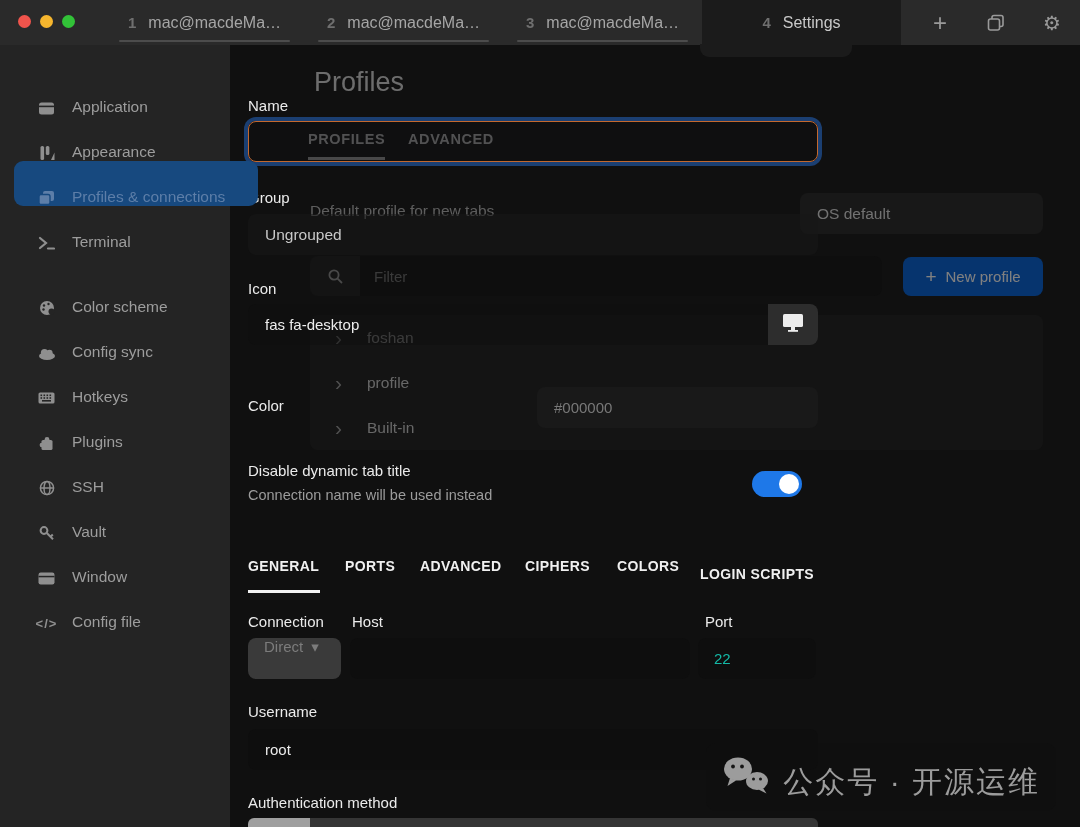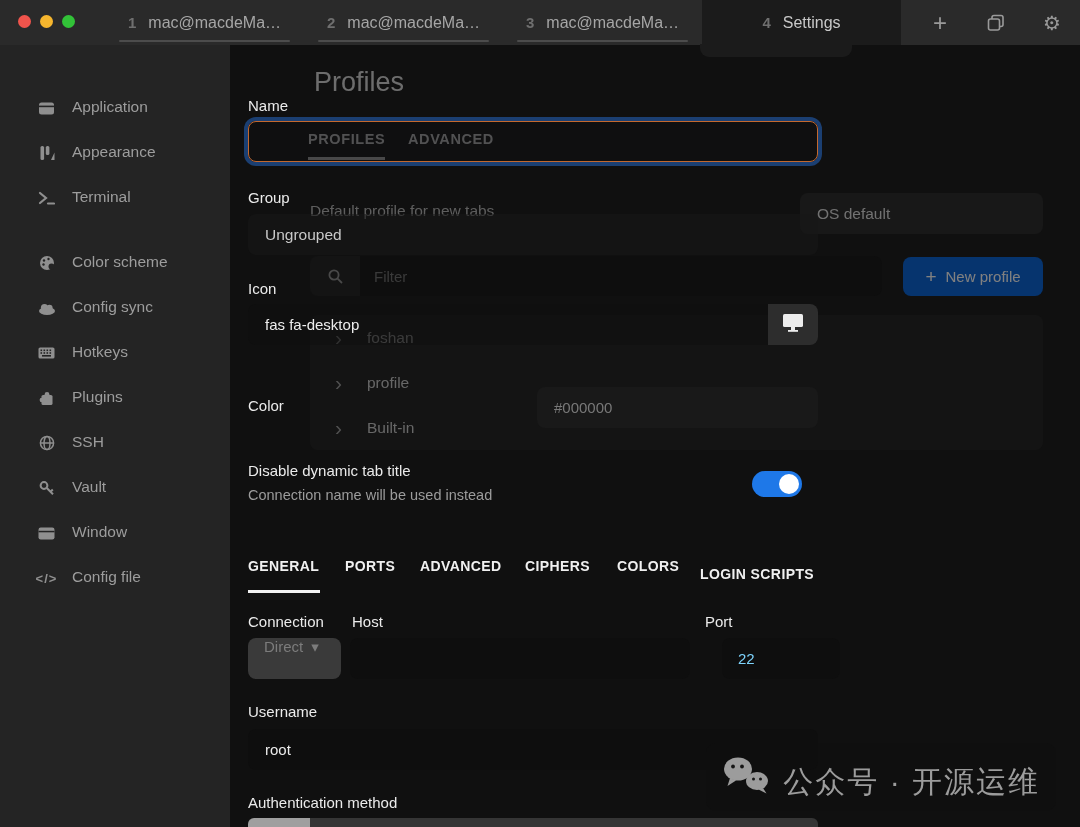--- a/index.html
+++ b/index.html
@@ -97,22 +97,22 @@
     background:#1e78e8; cursor:pointer; }
   .toggle .knob { position:absolute; right:3px; top:3px; width:20px; height:20px;
     border-radius:50%; background:#ffffff; }
   .mtab { top:513px; font-size:14px; font-weight:bold; letter-spacing:.4px; color:#f0f0f0; cursor:pointer; }
   .mtab-underline { left:18px; top:545px; width:72px; height:2.5px; background:#f2f2f2; }
   .flabel2 { top:568px; }
   .direct-select { left:18px; top:593px; width:93px; height:41px; background:#3a3a3a;
     display:flex; align-items:flex-start; padding-left:16px; gap:8px; color:#7c7c7c; font-size:15px; }
   .host-input { left:120px; top:593px; width:340px; height:41px; background:rgba(12,12,12,0.55);
     border:none; outline:none; color:#ececec; font-size:15px; padding-left:14px; }
-  .port-input { left:492px; top:593px; width:118px; height:41px; background:rgba(12,12,12,0.55);
-    display:flex; align-items:center; padding-left:16px; color:#7dd3fc; font-size:15px; }
+  .port-input { left:468px; top:593px; width:118px; height:41px; background:rgba(12,12,12,0.55);
+    display:flex; align-items:center; padding-left:16px; color:#14b8a6; font-size:15px; }
   .username-input { left:18px; top:684px; width:570px; height:41px; background:rgba(12,12,12,0.55);
     display:flex; align-items:center; padding-left:17px; color:#ececec; font-size:15px; }
   .segmented { left:18px; top:773px; width:570px; height:14px; display:flex; border-radius:6px; }
   .seg-first { width:62px; background:#9f9f9f; border-radius:6px 0 0 6px; }
   .seg-rest { flex:1; background:#353535; border-radius:0 6px 6px 0; }
 
   
   .watermark { position:absolute; right:24px; bottom:16px; z-index:6; display:flex;
     align-items:center; gap:13px; background:rgba(14,14,14,0.55); border-radius:10px;
     padding:8px 16px; color:#9c9c9c; }
@@ -180,20 +180,29 @@
         <span class="sicon">
           <svg width="16" height="16" viewBox="0 0 16 16" fill="currentColor">
               <rect x="1.5" y="1" width="3.6" height="14" rx="1.6"></rect>
               <rect x="6.8" y="1" width="3.6" height="9" rx="1.6"></rect>
               <path d="M12 15 L15.5 7.5 L15.5 15 Z"></path>
             </svg>
         </span>
         <span>Appearance</span>
       </div>
 
+      <div class="side-item active">
+        <span class="sicon">
+          <svg width="17" height="16" viewBox="0 0 17 16" fill="currentColor">
+              <rect x="5" y="1" width="11" height="10" rx="2"></rect>
+              <rect x="1" y="4.5" width="11" height="10" rx="2" stroke="#17497f" stroke-width="1.4"></rect>
+            </svg>
+        </span>
+        <span>Profiles &amp; connections</span>
+      </div>
 
       <div class="side-item">
         <span class="sicon">
           <svg width="17" height="14" viewBox="0 0 17 14" fill="none" stroke="currentColor" stroke-width="2.2" stroke-linecap="round">
               <path d="M2 2 L8 7 L2 12"></path>
               <path d="M10 12.5 L16 12.5"></path>
             </svg>
         </span>
         <span>Terminal</span>
       </div>

